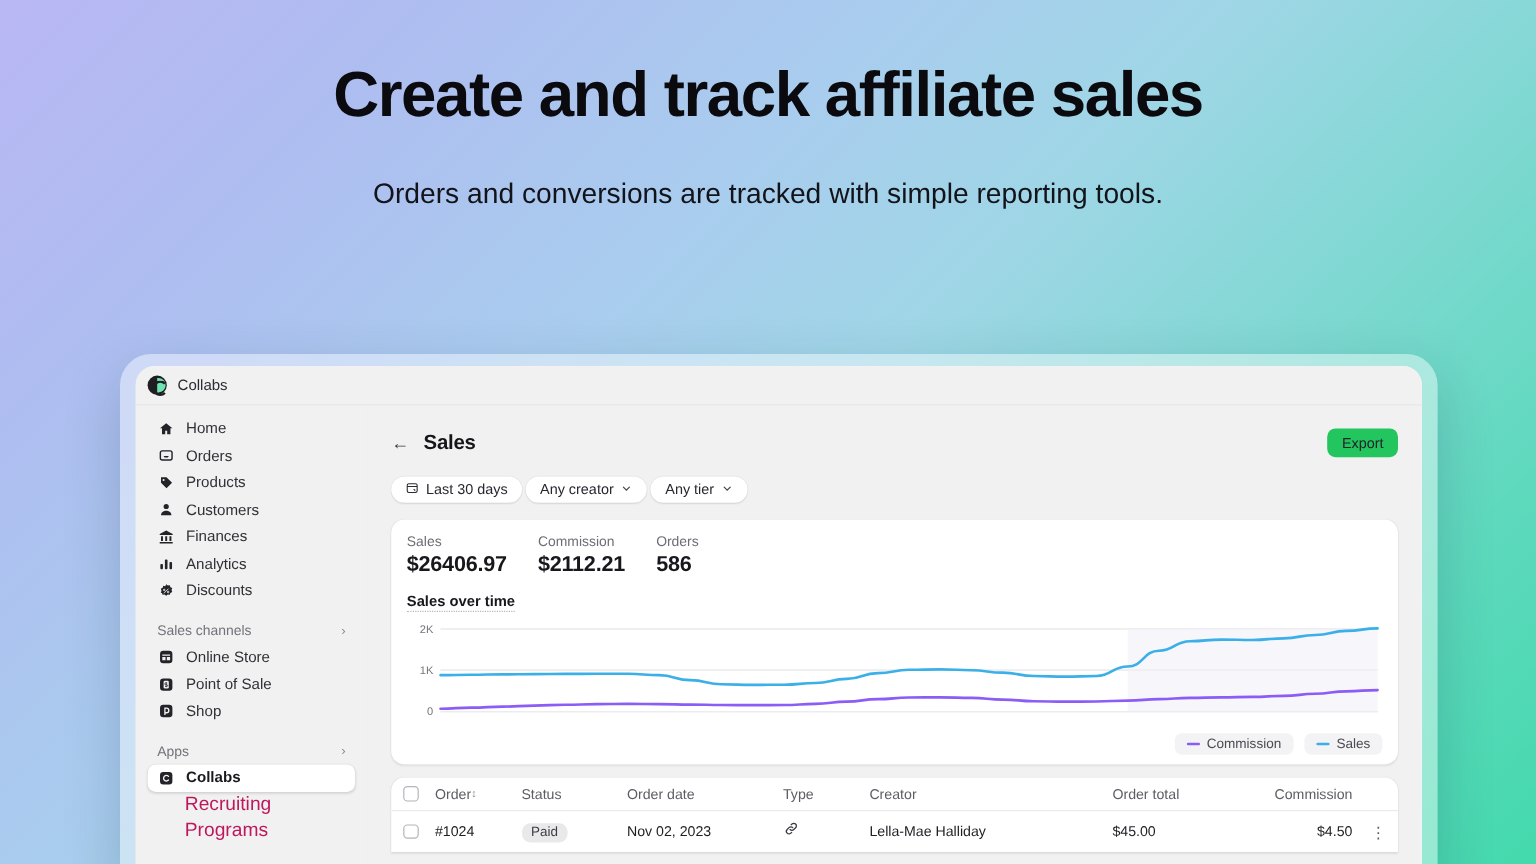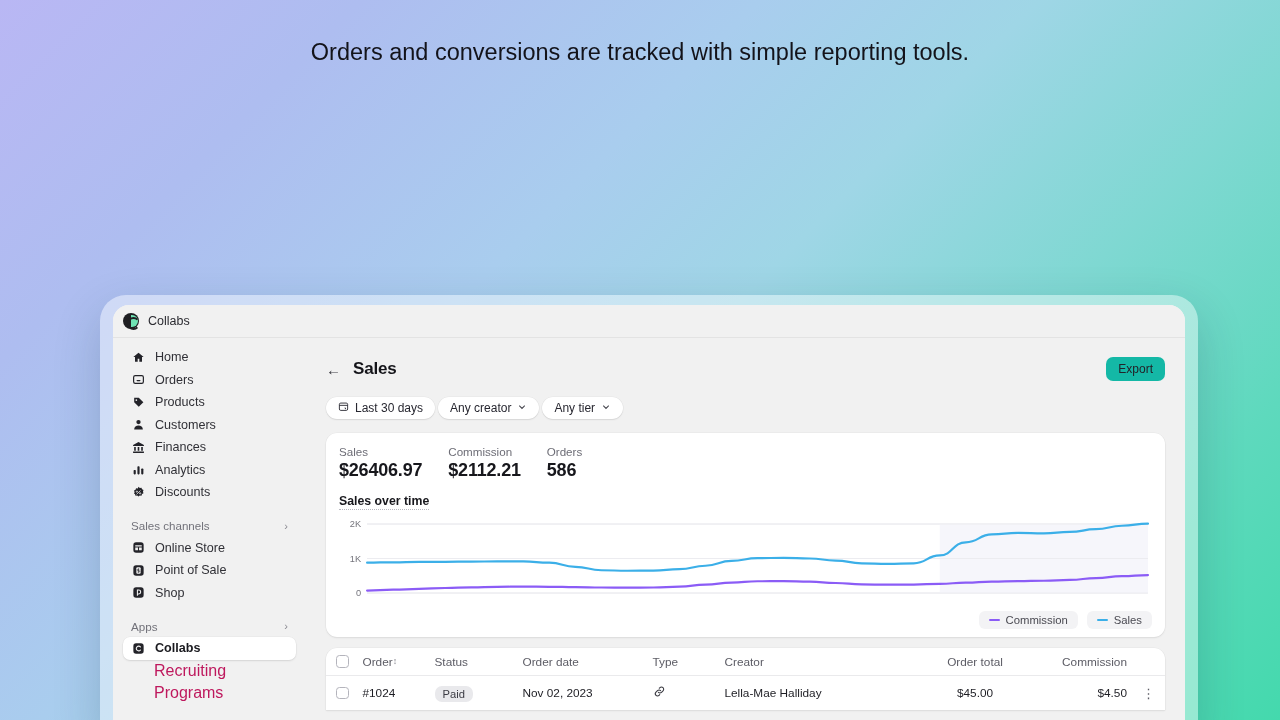--- a/index.html
+++ b/index.html
@@ -117,21 +117,21 @@
   
   .main { flex: 1 1 auto; background: #f1f1f1; padding: 0 20px; min-width: 0; overflow: hidden; }
   .page-head {
     display: flex; align-items: center; justify-content: space-between;
     padding-top: 19px;
   }
   .page-head-left { display: flex; align-items: center; gap: 12px; }
   .back-arrow { font-size: 15px; color: #3a3a41; line-height: 1; }
   .page-title { font-size: 17px; font-weight: 700; color: #15151a; letter-spacing: -0.2px; }
   .export-btn {
-    background: #14b8a6; border: none; border-radius: 7px;
+    background: #22c55e; border: none; border-radius: 7px;
     padding: 5px 12px; font-size: 12px; color: #232329;
     font-family: inherit; cursor: pointer;
   }
   .filters { display: flex; gap: 3px; margin-top: 16px; }
   .chip {
     display: flex; align-items: center; gap: 6px;
     background: #fff; border-radius: 16px;
     padding: 4px 12px; font-size: 12px; color: #272730;
     box-shadow: 0 1px 1.5px rgba(0,0,0,0.09), 0 0 0 0.5px rgba(0,0,0,0.05);
     cursor: pointer;
@@ -178,33 +178,34 @@
     border: 1px solid #b4b4bc; border-radius: 3.5px; background: #fff;
     cursor: pointer;
   }
   .th, .td { font-size: 11.8px; color: #5c5c65; }
   .td { color: #1d1d23; }
   .c-order { width: 86px; flex: 0 0 86px; padding-left: 14px; display: flex; align-items: center; gap: 0; }
   .c-status { width: 88px; flex: 0 0 88px; }
   .c-date { width: 130px; flex: 0 0 130px; }
   .c-type { width: 72px; flex: 0 0 72px; }
   .c-creator { flex: 1 1 auto; min-width: 0; }
-  .c-total { width: 96px; flex: 0 0 96px; text-align: center; }
+  .c-total { width: 96px; flex: 0 0 96px; text-align: left; }
   .c-comm { width: 104px; flex: 0 0 104px; text-align: right; }
   .c-kebab { width: 28px; flex: 0 0 28px; text-align: right; color: #5c5c65; font-size: 13px; cursor: pointer; }
   .badge {
     display: inline-block; background: #e9e9ec; border-radius: 7px;
     padding: 2px 8px; font-size: 11.2px; color: #3d3d45;
   }
   .sort-ico { font-size: 9px; color: #8a8a92; line-height: 1; }
 </style>
 </head>
 <body>
 
 <div class="hero">
+  <h1 class="hero-title">Create and track affiliate sales</h1>
   <div class="hero-sub">
     <div>Orders and conversions are tracked with simple reporting tools.</div>
   </div>
 </div>
 
 <div class="device">
   <div class="screen">
 
     <div class="appbar">
       <span class="collabs-logo"></span>

